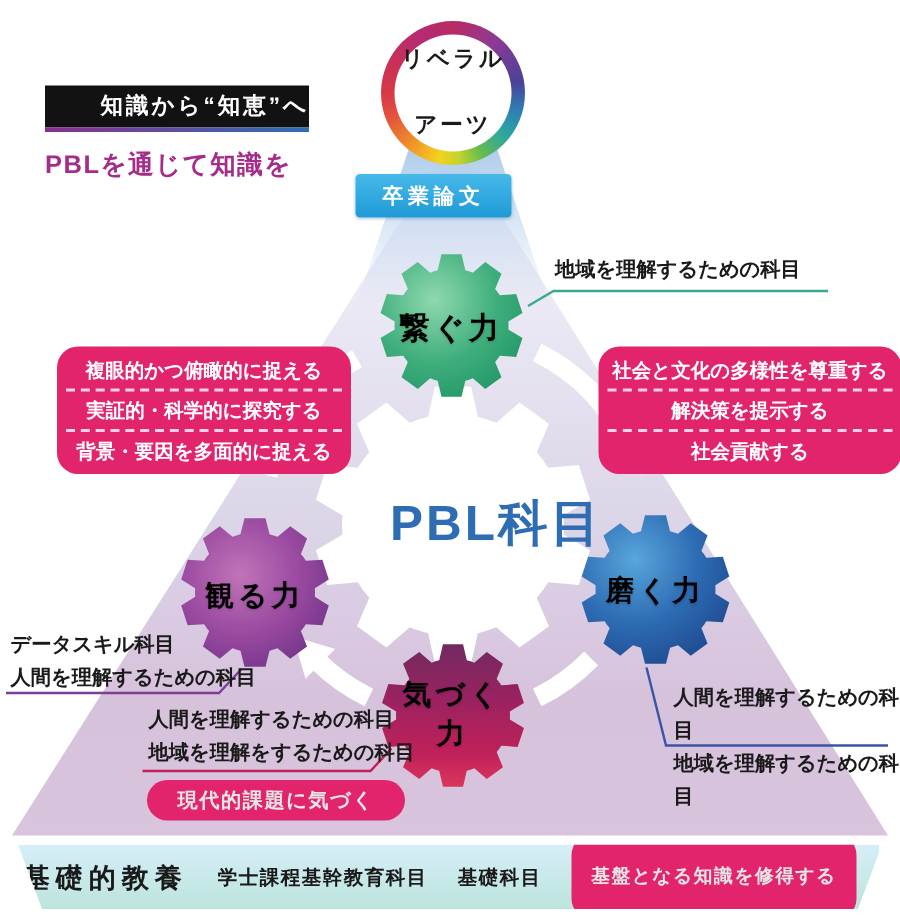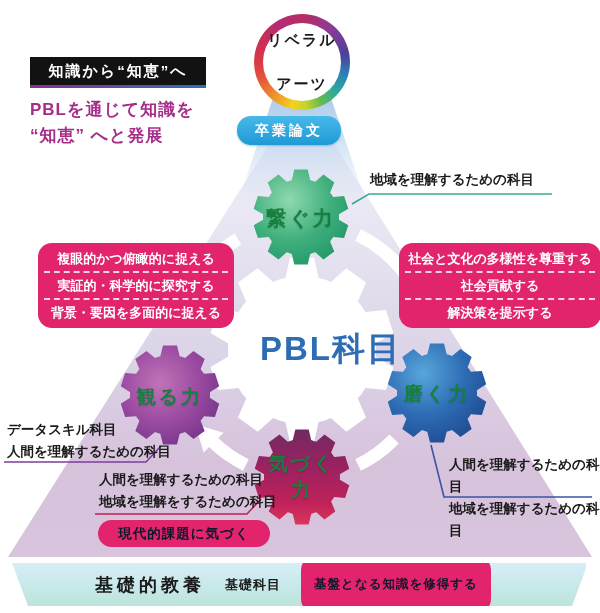--- a/index.html
+++ b/index.html
@@ -7,72 +7,72 @@
     width:600px;height:613px;position:relative;background:#ffffff;overflow:hidden;
     font-family:"Liberation Sans","DejaVu Sans",sans-serif;
     -webkit-font-smoothing:antialiased;
   }
   .abs{position:absolute;}
   #scene{position:absolute;left:0;top:0;z-index:1;}
 
   
   .black-badge{
     left:30px;top:57px;width:176px;height:28px;background:#121212;color:#fff;
-    font-size:15px;font-weight:bold;letter-spacing:2px;text-align:center;line-height:28px;z-index:3;
+    font-size:15px;font-weight:bold;letter-spacing:2px;text-align:right;line-height:28px;z-index:3;
   }
   .black-underline{left:30px;top:85px;width:176px;height:3px;
     background:linear-gradient(90deg,#8a2f90,#2f6eb5);z-index:3;}
   .tagline{left:30px;top:97px;width:230px;color:#a62c8a;font-size:17px;font-weight:bold;
     letter-spacing:1px;line-height:1.5;z-index:3;}
 
   
   .liberal-circle{
     left:254px;top:14px;width:96px;height:96px;border-radius:50%;z-index:3;
     background:conic-gradient(from 0deg,#b82b62,#8c3a96 40deg,#4c4198 80deg,#2e7eb5 105deg,
       #2da89e 130deg,#66bb4e 155deg,#c5d32e 175deg,#f4d21f 192deg,#f09c26 215deg,
       #e4543c 248deg,#d93a46 268deg,#c92f58 298deg,#b52b74 330deg,#b82b62 360deg);
   }
   .liberal-inner{
     position:absolute;left:9px;top:9px;right:9px;bottom:9px;border-radius:50%;background:#fff;
     display:flex;flex-direction:column;align-items:center;justify-content:center;
     font-size:15px;font-weight:bold;color:#1a1a1a;letter-spacing:2px;line-height:1.35;gap:24px;
   }
   .thesis-badge{
-    left:237px;top:116px;width:104px;height:29px;border-radius:14px;z-index:3;
+    left:237px;top:116px;width:104px;height:29px;border-radius:3px;z-index:3;
     background:linear-gradient(180deg,#47b9e9,#1f9ad6);
     color:#fff;font-size:14px;font-weight:bold;letter-spacing:3px;text-align:center;line-height:29px;
     box-shadow:0 1px 2px rgba(40,110,160,.35);
   }
 
   
-  .gear-name{z-index:2;color:#15803d;font-weight:bold;text-align:center;letter-spacing:3px;
+  .gear-name{z-index:2;color:#000000;font-weight:bold;text-align:center;letter-spacing:3px;
     text-shadow:0 1px 2px rgba(0,0,0,.18);}
   .gn-top{left:241px;top:205px;width:120px;font-size:20px;}
   .gn-left{left:110px;top:384px;width:120px;font-size:19px;}
   .gn-right{left:377px;top:381px;width:120px;font-size:19px;}
   .gn-bottom{left:242px;top:451px;width:120px;font-size:19px;line-height:1.35;}
   .gn-center{left:202px;top:327px;width:200px;font-size:33px;color:#2e6db4;letter-spacing:2px;
     text-shadow:none;z-index:2;font-weight:bold;text-align:right;}
 
   
   .note{z-index:2;color:#1a1a1a;font-size:13.5px;font-weight:bold;line-height:22px;}
   .note-top-right{left:370px;top:169px;}
   .note-left{left:7px;top:419px;}
   .note-bottom{left:99px;top:469px;}
   .note-right{left:449px;top:454px;}
 
   
   .pink-box{z-index:2;background:#e2246d;border-radius:14px;padding:3px 6px;color:#fff;
-    font-size:13px;font-weight:bold;text-align:center;margin-top:12px;}
+    font-size:13px;font-weight:bold;text-align:center;}
   .pink-box .row{line-height:25px;white-space:nowrap;}
   .pink-box .row + .row{border-top:2px dashed rgba(255,255,255,.8);}
   .box-left{left:38px;top:231px;width:184px;}
   .box-right{left:399px;top:231px;width:190px;}
 
-  .pill-badge{z-index:2;background:#e2246d;border-radius:14px;color:#0f172a;font-weight:bold;
+  .pill-badge{z-index:2;background:#e2246d;border-radius:14px;color:#e5e5e5;font-weight:bold;
     text-align:center;}
   .badge-aware{left:98px;top:520px;width:172px;height:27px;line-height:27px;font-size:13.5px;letter-spacing:1px;}
 
   
   .band{
     left:0;top:563px;width:586px;height:43px;z-index:2;
     clip-path:polygon(12px 0px,588px 0px,572px 43px,28px 43px);
     background:linear-gradient(180deg,#d6eef8,#bce4dc);
     display:flex;align-items:center;justify-content:center;gap:20px;
   }
@@ -134,21 +134,20 @@
     <polyline points="352,204 369,194 552,194" fill="none" stroke="#3aa98e" stroke-width="1.6"></polyline>
     <polyline points="4,462 146,462 161,446" fill="none" stroke="#7c3f96" stroke-width="1.6"></polyline>
     <polyline points="95,514 247,514 261,499" fill="none" stroke="#c2205a" stroke-width="1.6"></polyline>
     <polyline points="431,445 444,497 592,497" fill="none" stroke="#3a55a5" stroke-width="1.6"></polyline>
   </svg>
 
 <div class="abs black-badge">知識から“知恵”へ</div>
 <div class="abs black-underline"></div>
 <div class="abs tagline">
   <div>PBLを通じて知識を</div>
-  <div>“知恵” へと発展</div>
 </div>
 
 <div class="abs liberal-circle">
   <div class="liberal-inner">
     <span>リベラル</span>
     <span>アーツ</span>
   </div>
 </div>
 <div class="abs thesis-badge">卒業論文</div>
 
@@ -175,23 +174,24 @@
   <div>地域を理解するための科目</div>
 </div>
 
 <div class="abs pink-box box-left">
   <div class="row">複眼的かつ俯瞰的に捉える</div>
   <div class="row">実証的・科学的に探究する</div>
   <div class="row">背景・要因を多面的に捉える</div>
 </div>
 <div class="abs pink-box box-right">
   <div class="row">社会と文化の多様性を尊重する</div>
+  <div class="row">解決策を提示する</div>
   <div class="row">社会貢献する</div>
-  <div class="row">解決策を提示する</div>
 </div>
 
 <div class="abs pill-badge badge-aware">現代的課題に気づく</div>
 
 <div class="abs band">
   <span class="band-title">基礎的教養</span>
+  <span class="band-item">学士課程基幹教育科目</span>
   <span class="band-item">基礎科目</span>
   <span class="pill-badge band-badge">基盤となる知識を修得する</span>
 </div>
 
 </body></html>

